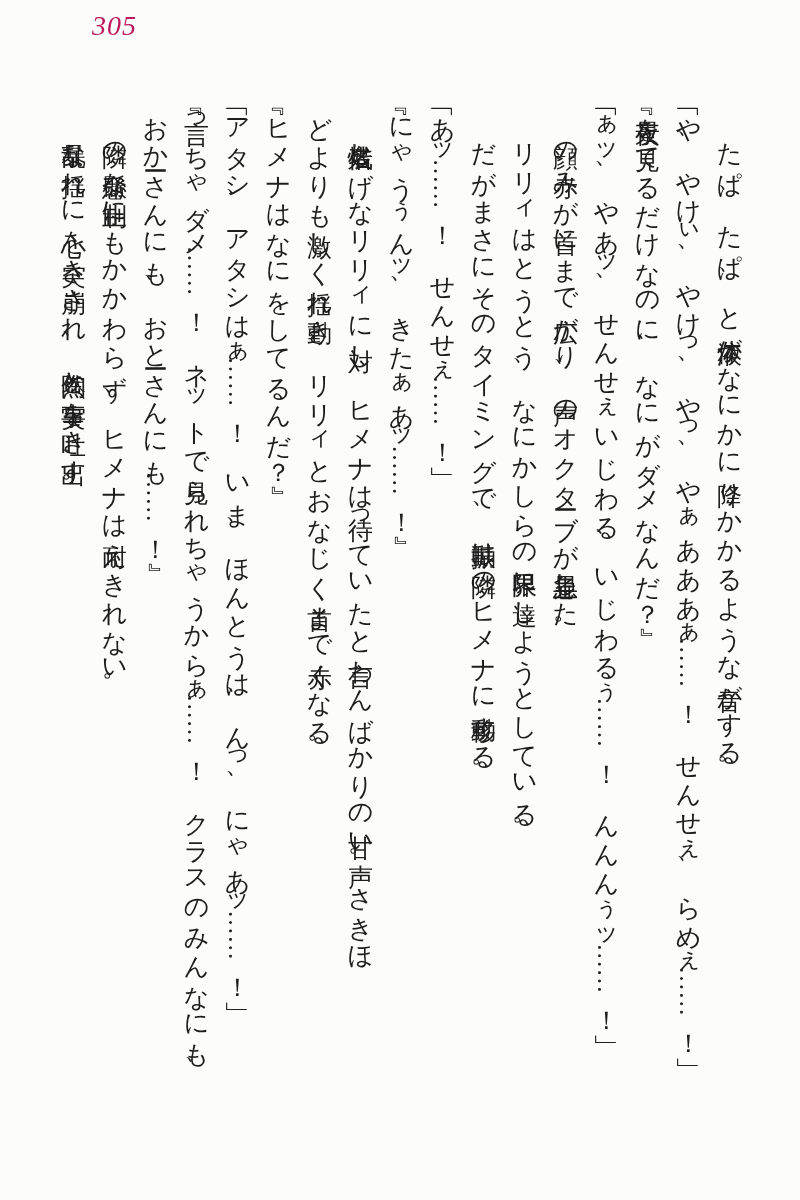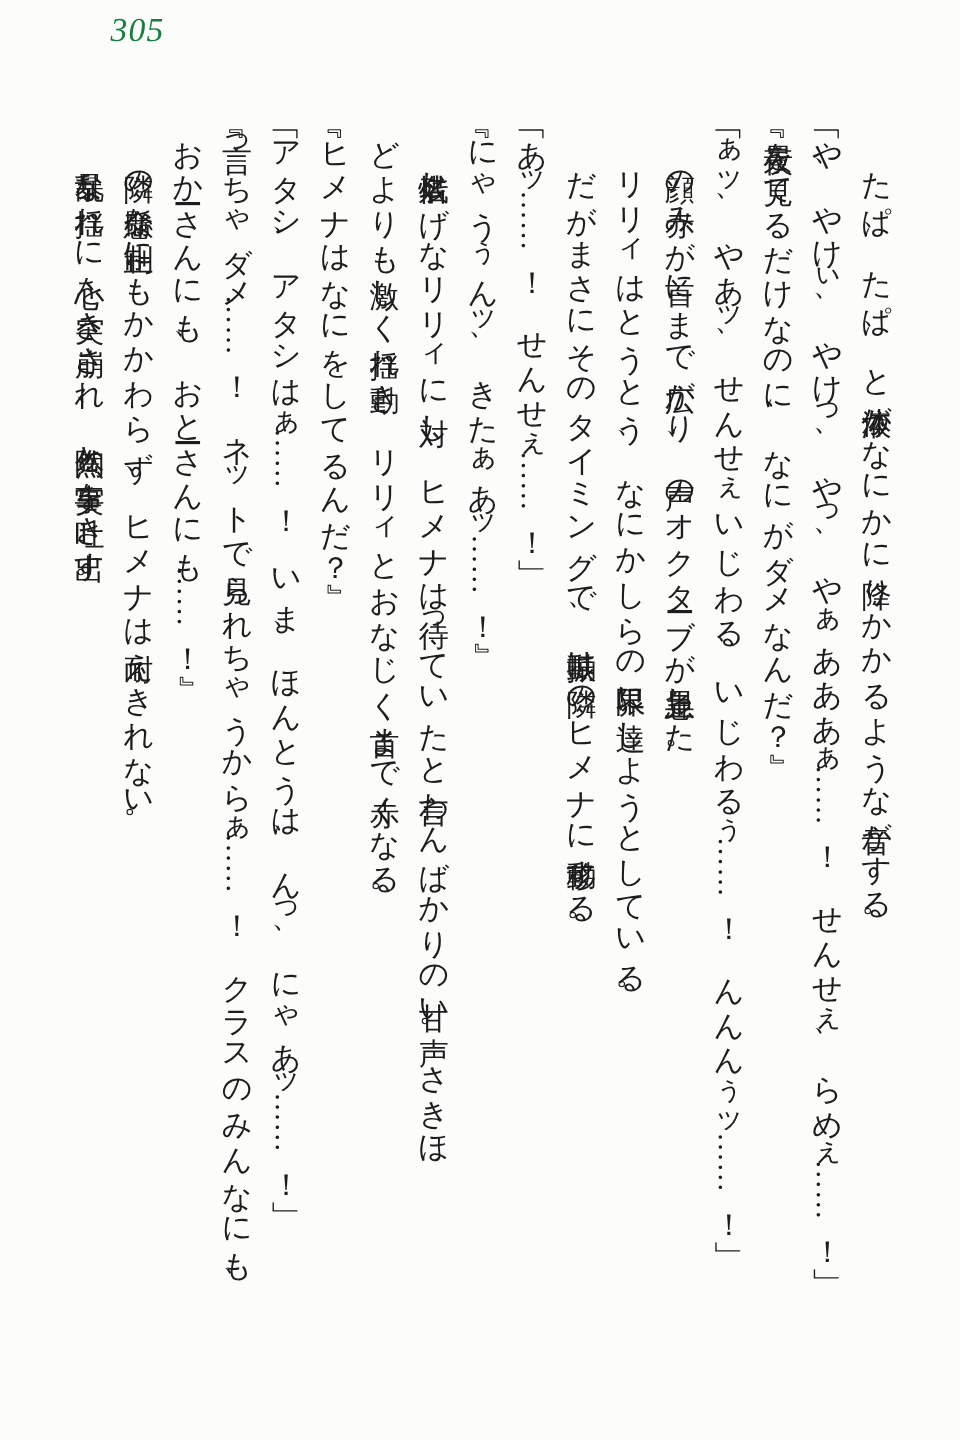--- a/index.html
+++ b/index.html
@@ -14,21 +14,21 @@
     font-family: "Liberation Serif", "DejaVu Serif", serif;
     overflow: hidden;
   }
   .page-number {
     position: absolute;
     top: 10px;
     left: 92px;
     font-style: italic;
     font-size: 28px;
     letter-spacing: 1px;
-    color: #15803d;
+    color: #be185d;
   }
   .text-block {
     position: absolute;
     top: 100px;
     right: 50px;
     width: 700px;
     height: 992px;
     writing-mode: vertical-rl;
     text-orientation: mixed;
     font-size: 25px;

